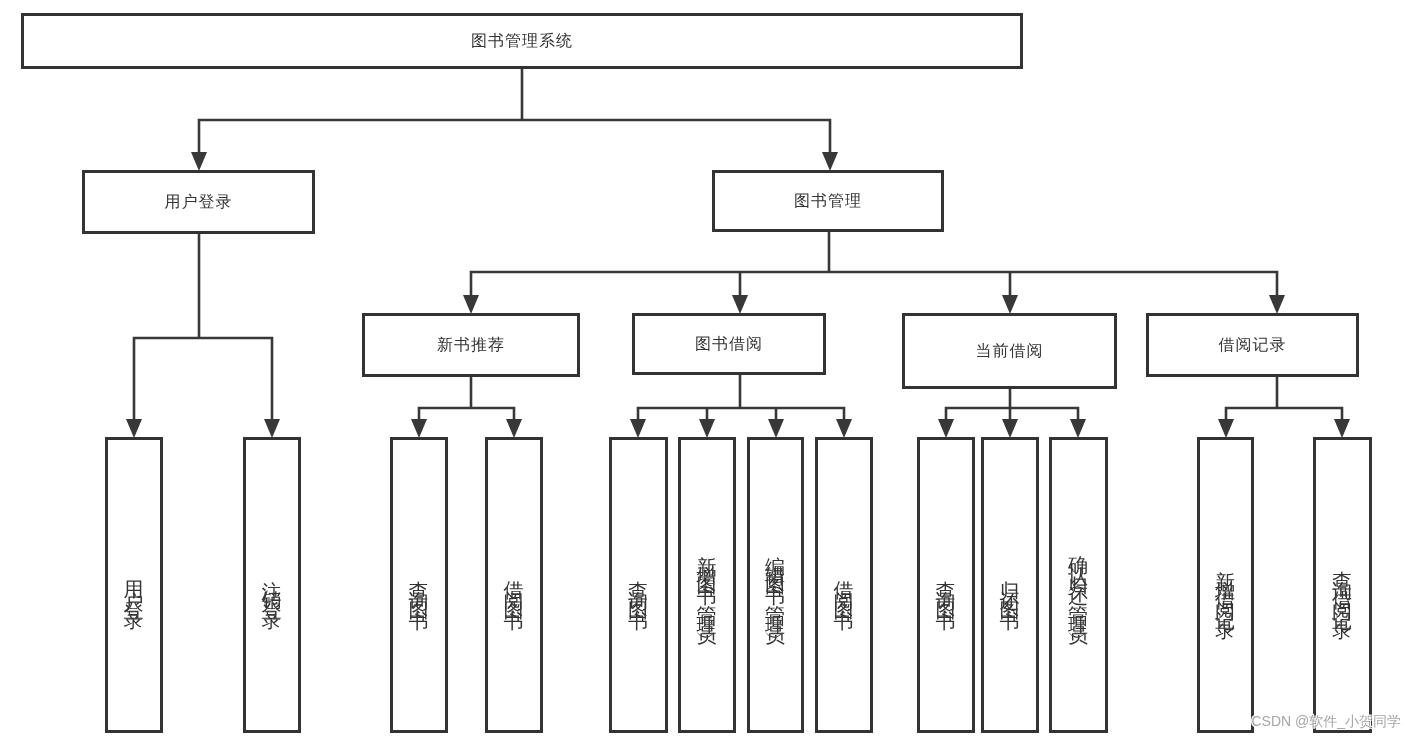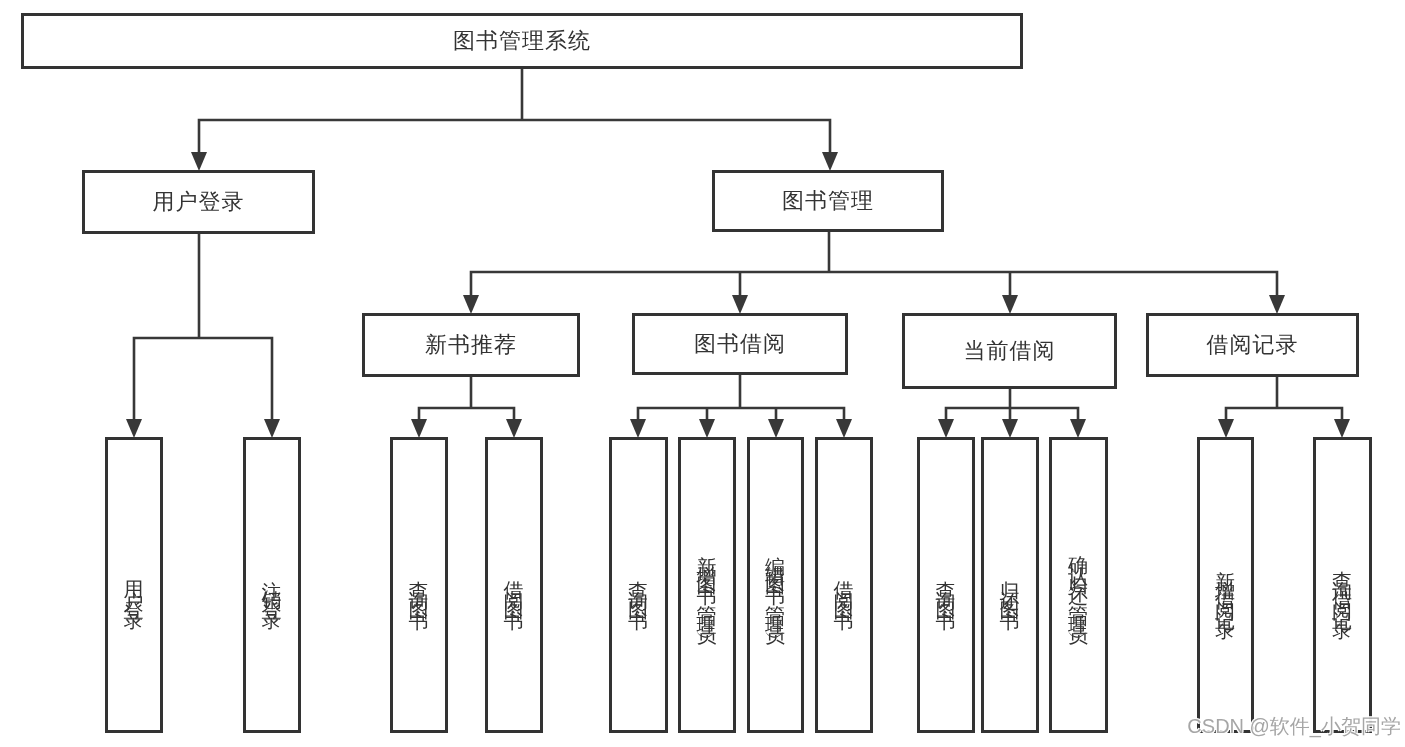--- a/index.html
+++ b/index.html
@@ -36,37 +36,37 @@
     box-sizing:border-box;
     background:var(--bg);
     border:3px solid var(--border);
     display:flex;
     align-items:center;
     justify-content:center;
     color:var(--text);
     z-index:2;
   }
   .node .hlabel{
-    font-size:22px;
+    font-size:16px;
     letter-spacing:1px;
     white-space:nowrap;
   }
   .vnode .vlabel{
     writing-mode:vertical-rl;
     text-orientation:mixed;
     font-size:20px;
     line-height:1;
     letter-spacing:10px;
   }
   .watermark{
     position:absolute;
     right:4px;
     top:713px;
     z-index:3;
-    font-size:20px;
+    font-size:14px;
     color:var(--wm);
     text-shadow:-1px -1px 0 #fff, 1px -1px 0 #fff, -1px 1px 0 #fff, 1px 1px 0 #fff;
     white-space:nowrap;
   }
 </style>
 </head>
 <body>
 
 <div class="stage">
 
@@ -128,21 +128,21 @@
   <div class="node" style="left:82px;top:170px;width:233px;height:64px;">
     <span class="hlabel">用户登录</span>
   </div>
   <div class="node" style="left:712px;top:170px;width:232px;height:62px;">
     <span class="hlabel">图书管理</span>
   </div>
 
   <div class="node" style="left:362px;top:313px;width:218px;height:64px;">
     <span class="hlabel">新书推荐</span>
   </div>
-  <div class="node" style="left:632px;top:313px;width:216px;height:62px;">
+  <div class="node" style="left:632px;top:313px;width:194px;height:62px;">
     <span class="hlabel">图书借阅</span>
   </div>
   <div class="node" style="left:902px;top:313px;width:215px;height:76px;">
     <span class="hlabel">当前借阅</span>
   </div>
   <div class="node" style="left:1146px;top:313px;width:213px;height:64px;">
     <span class="hlabel">借阅记录</span>
   </div>
 
   <div class="vnode" style="left:105px;top:437px;width:58px;height:296px;">

